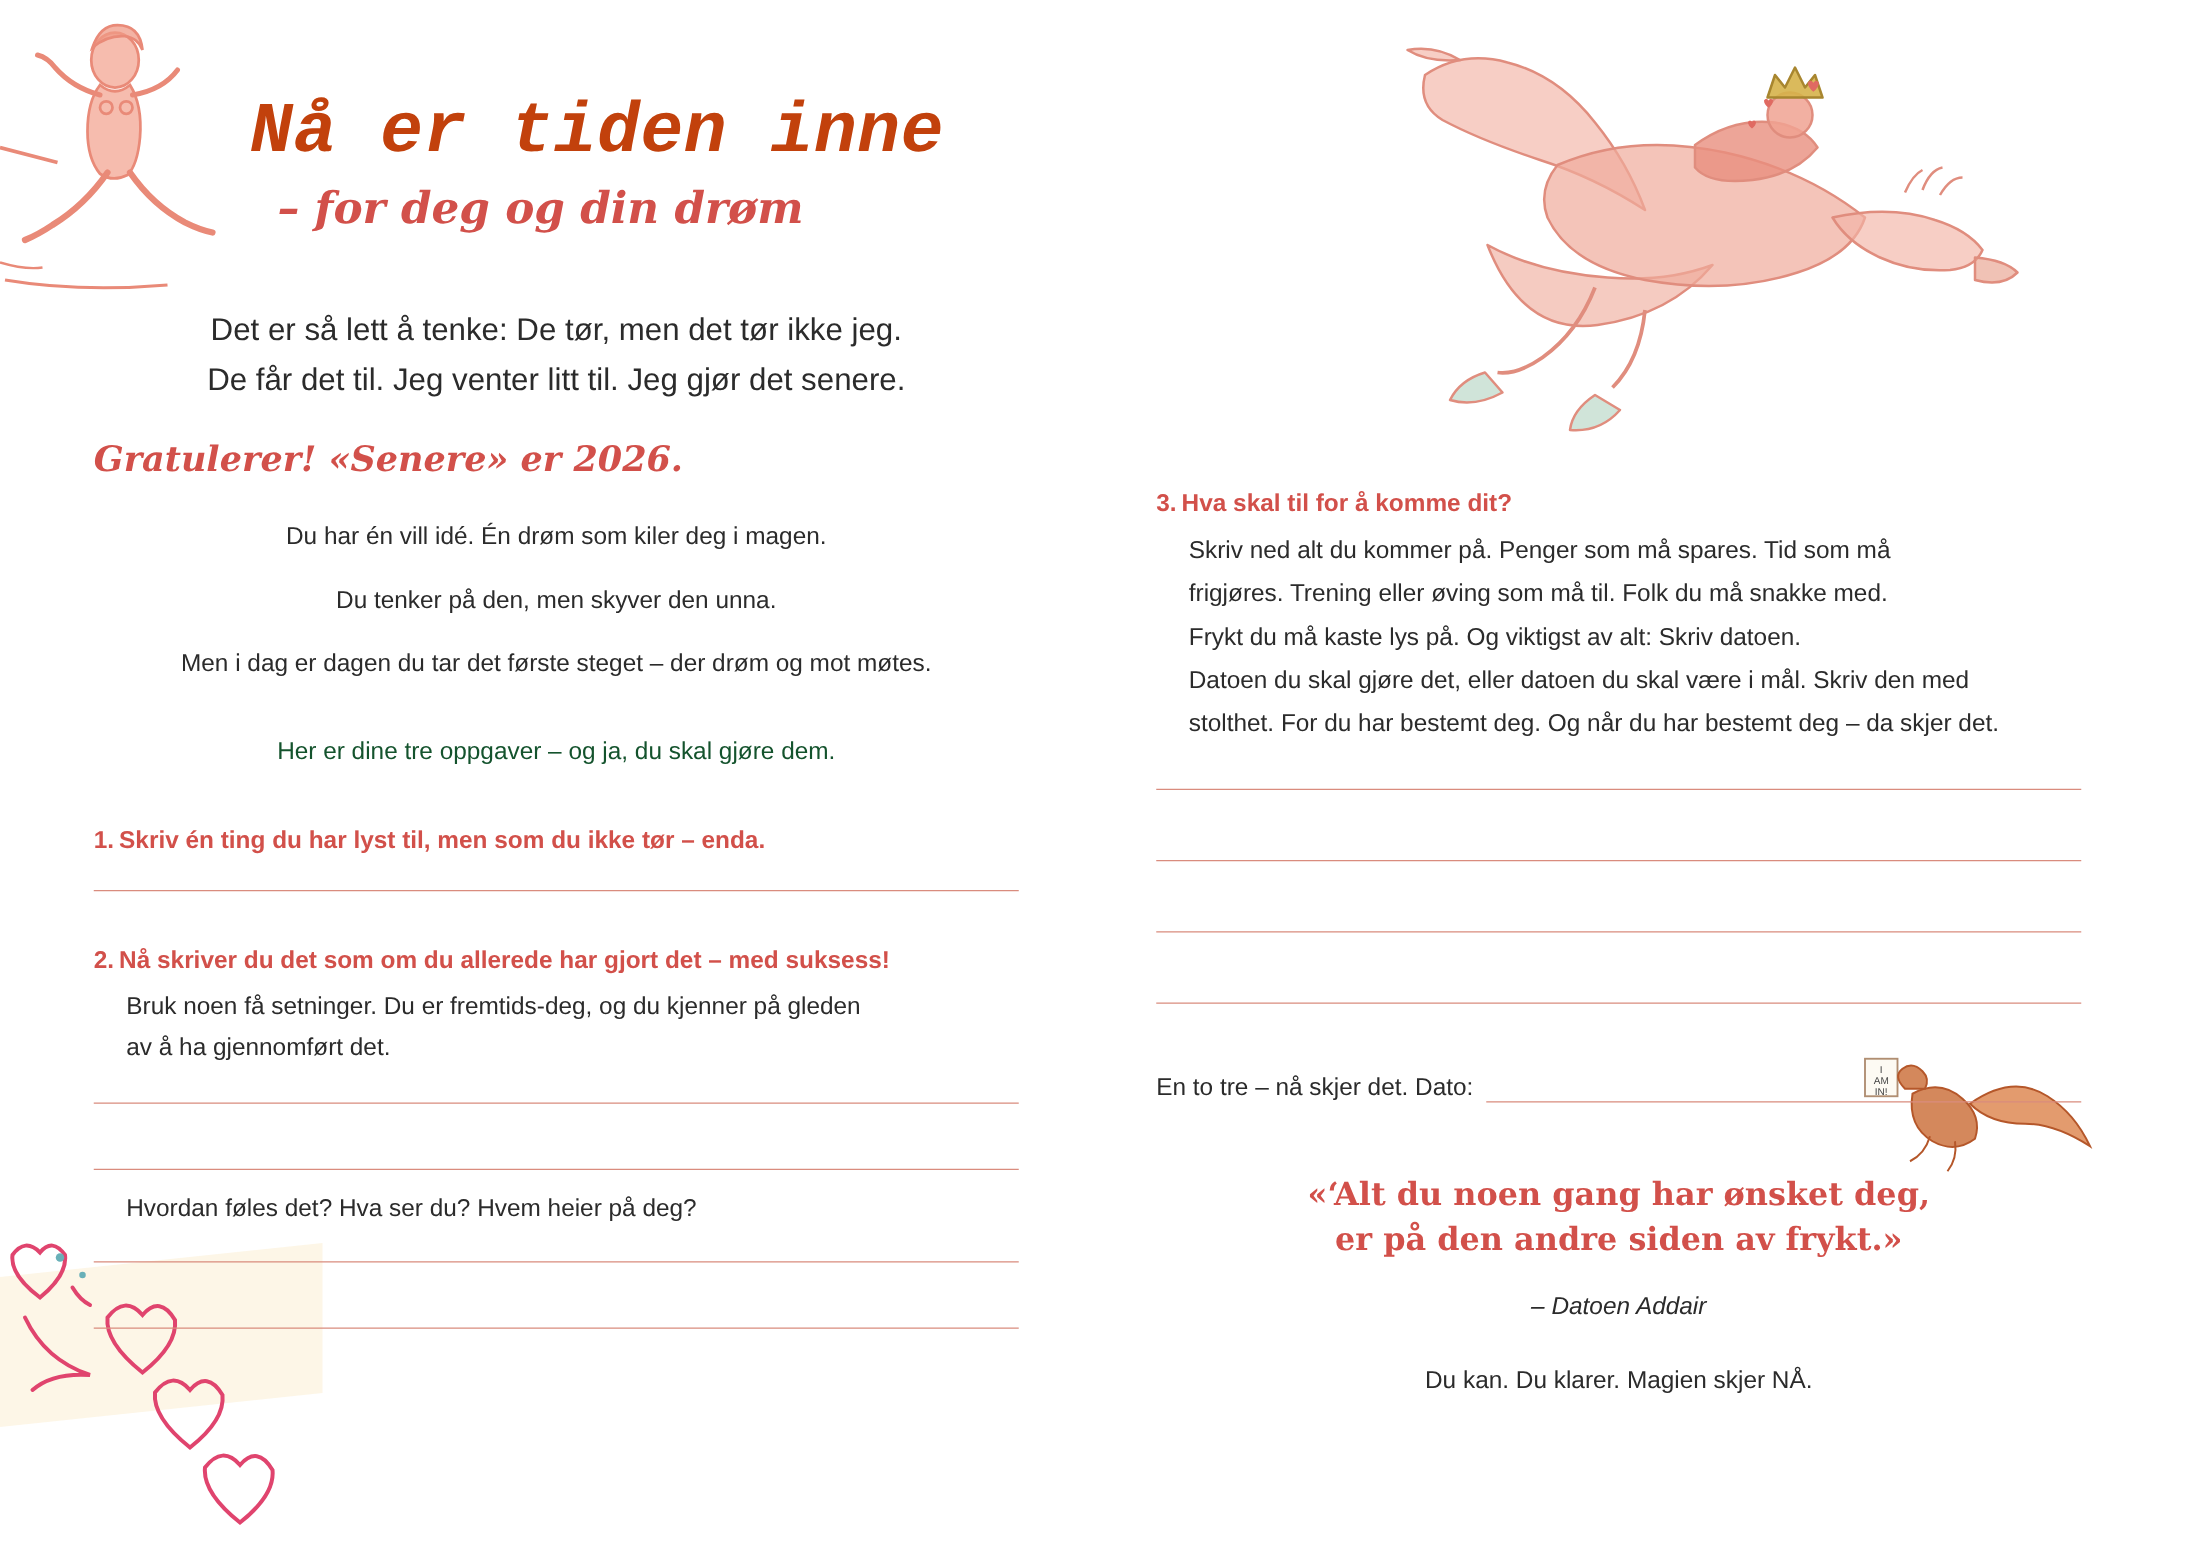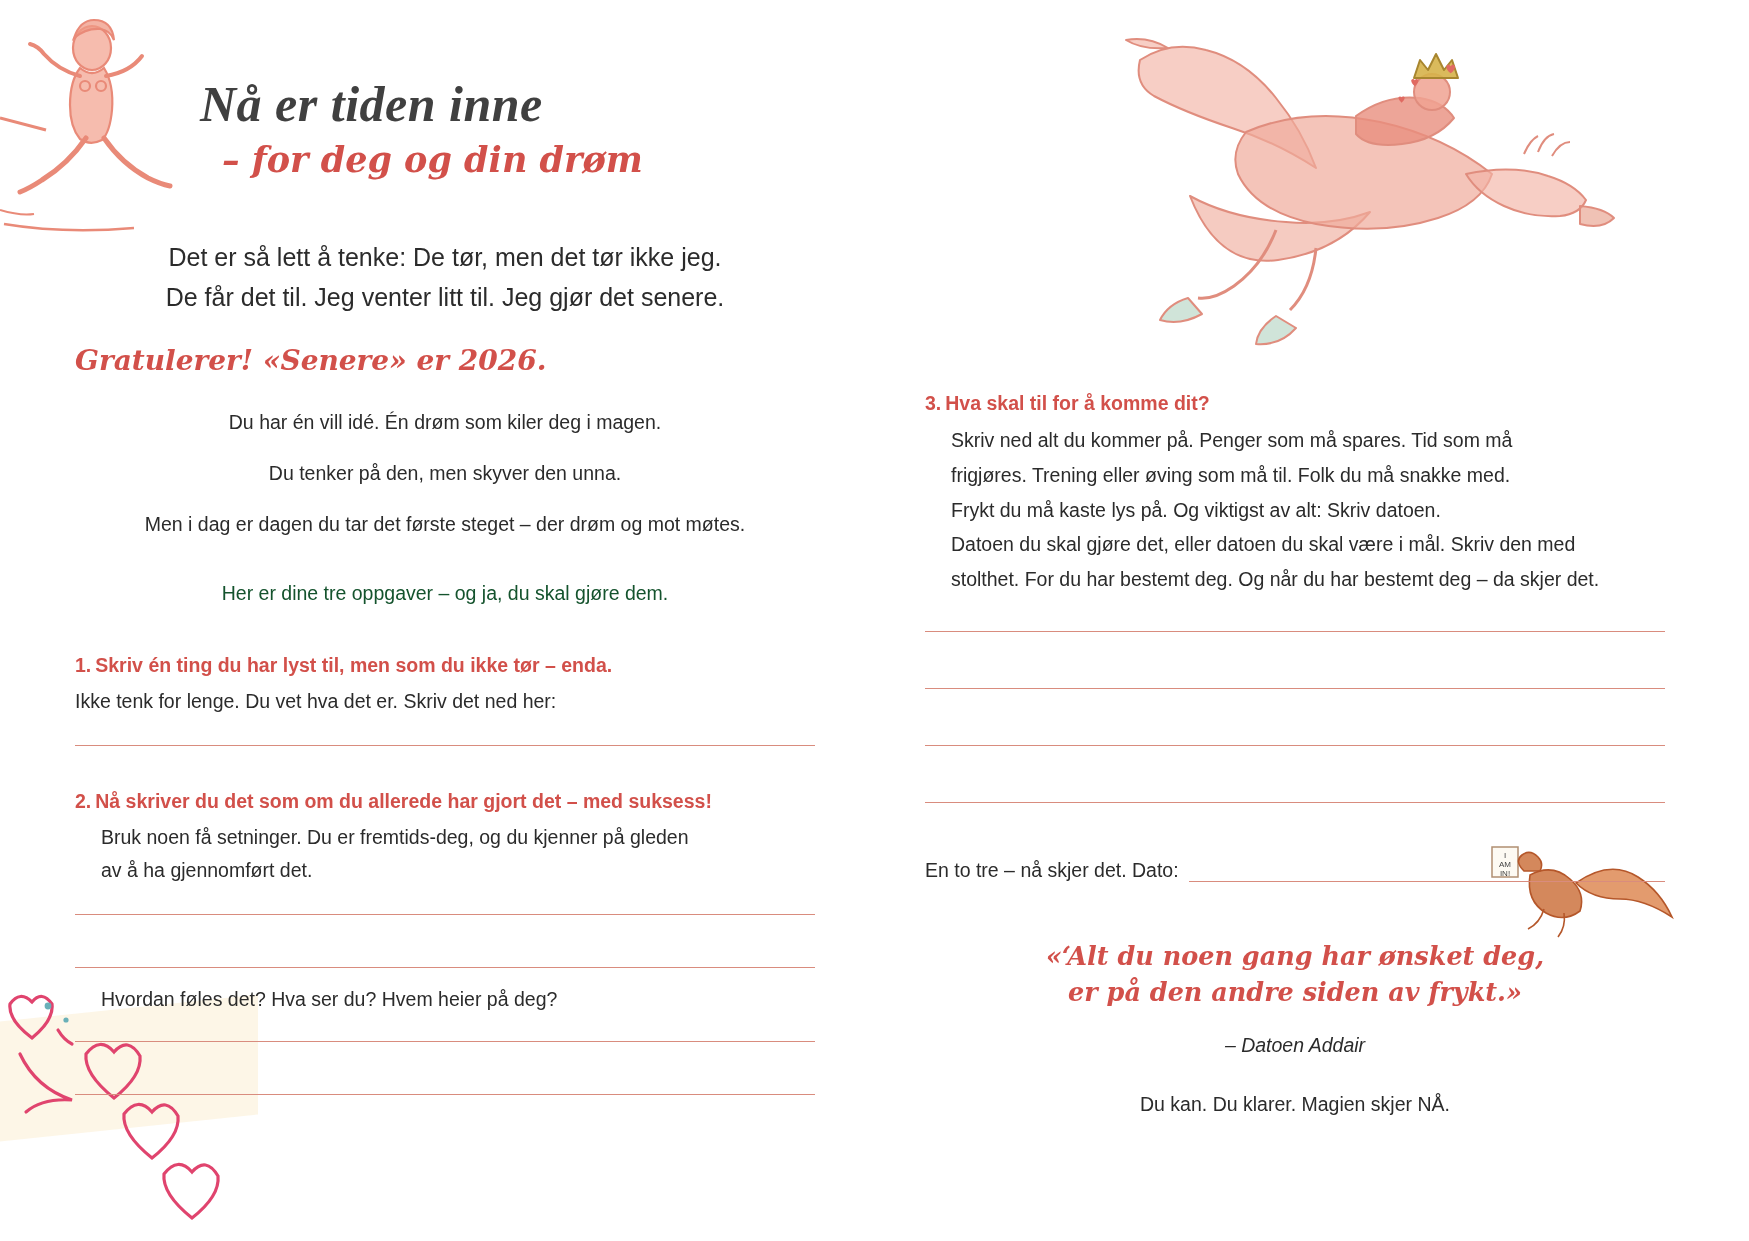--- a/index.html
+++ b/index.html
@@ -34,26 +34,26 @@
     top: 40px;
     width: 740px;
   }
 
   
   .title-block {
     margin-left: 125px;
     margin-top: 38px;
   }
   .title-main {
-    font-family: Liberation Serif, serif;
+    font-family: Liberation Mono, monospace;
     font-style: italic;
     font-weight: 700;
-    font-size: 50px;
+    font-size: 57px;
     line-height: 1.05;
-    color: #404040;
+    color: #c2410c;
     letter-spacing: 0.5px;
   }
   .title-sub {
     font-family: "DejaVu Serif", serif;
     font-style: italic;
     font-weight: 700;
     font-size: 35px;
     line-height: 1.2;
     color: #d2504a;
     margin-top: 8px;
@@ -156,21 +156,20 @@
     white-space: nowrap;
   }
   .date-field {
     flex: 1;
     border-bottom: 1px solid #d98c7e;
     height: 22px;
   }
 
   .quote {
     font-family: "DejaVu Serif", serif;
-    font-style: italic;
     font-weight: 700;
     font-size: 25.5px;
     line-height: 1.42;
     color: #d2504a;
     text-align: center;
     margin-top: 56px;
   }
   .attrib {
     font-style: italic;
     font-size: 19.5px;
@@ -337,21 +336,20 @@
     </div>
 
     <div class="intro-c">
       <p>Her er dine tre oppgaver – og ja, du skal gjøre dem.</p>
     </div>
 
     <div class="task">
       <div class="task-head">
         <span class="num">1.</span><span>Skriv én ting du har lyst til, men som du ikke tør – enda.</span>
       </div>
-      <div class="task-body">Ikke tenk for lenge. Du vet hva det er. Skriv det ned her:</div>
       <div class="rules">
         <div class="rule last"></div>
       </div>
     </div>
 
     <div class="task">
       <div class="task-head">
         <span class="num">2.</span><span>Nå skriver du det som om du allerede har gjort det – med suksess!</span>
       </div>
       <div class="task-body indent">

